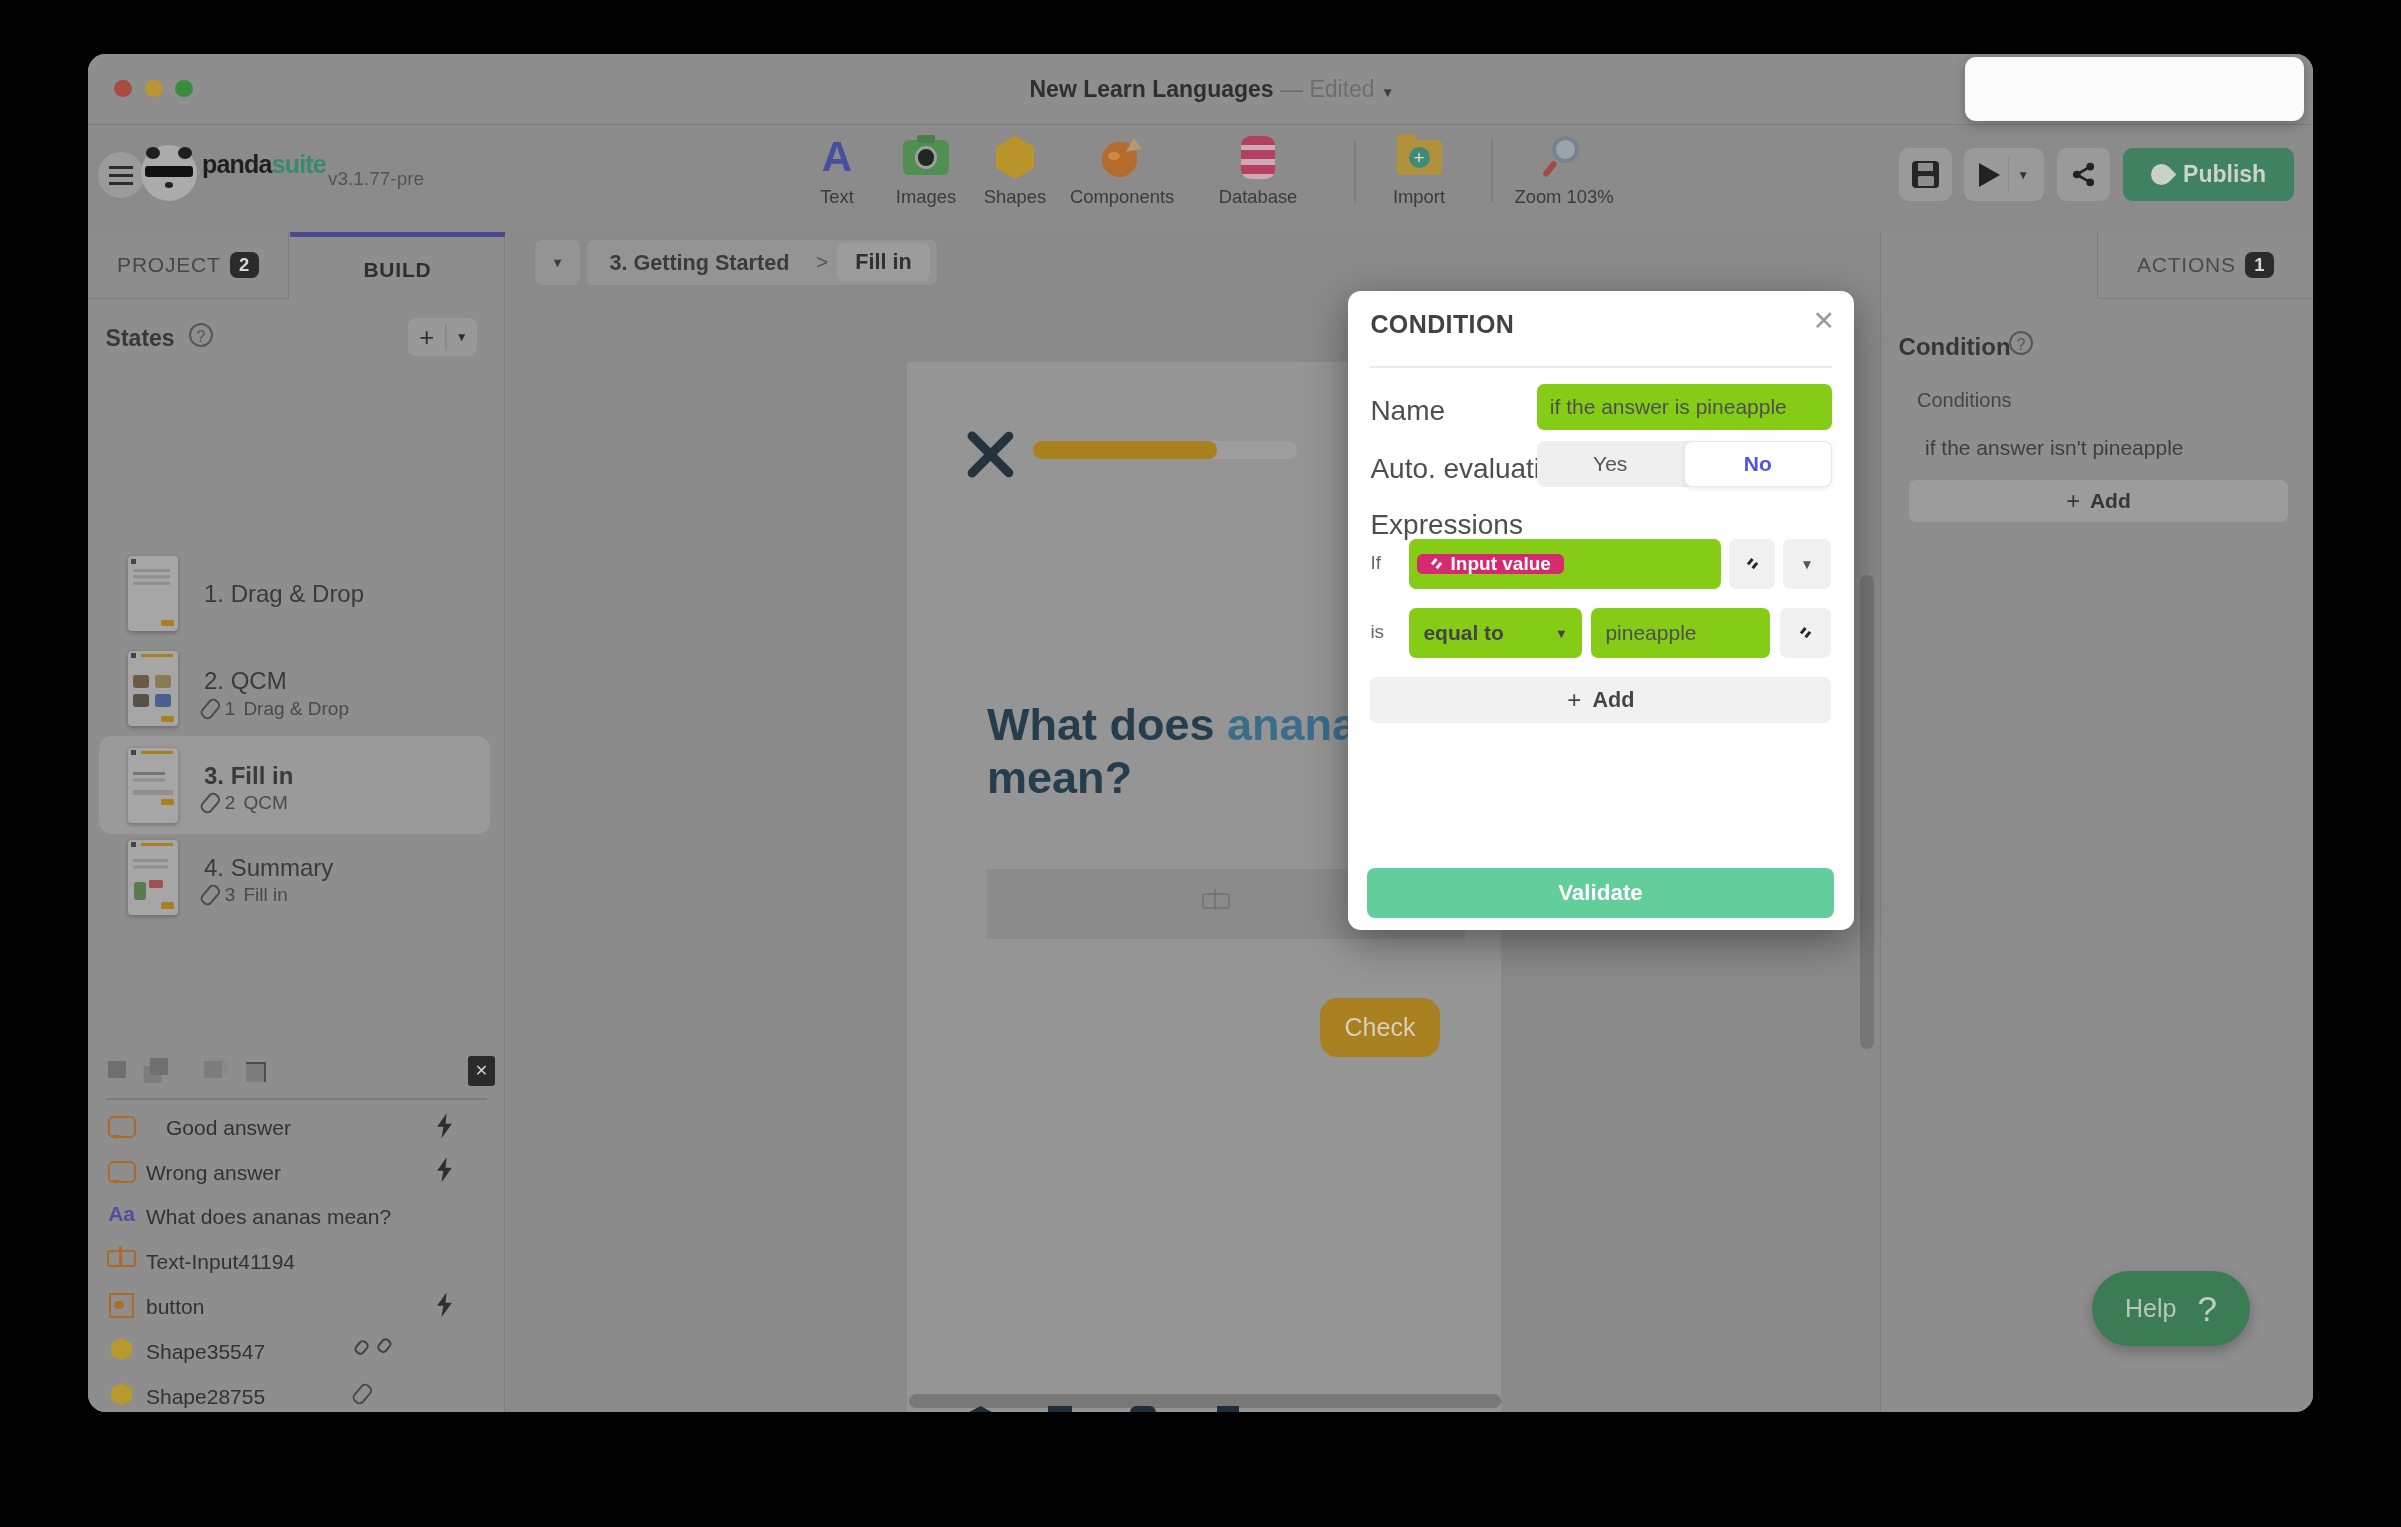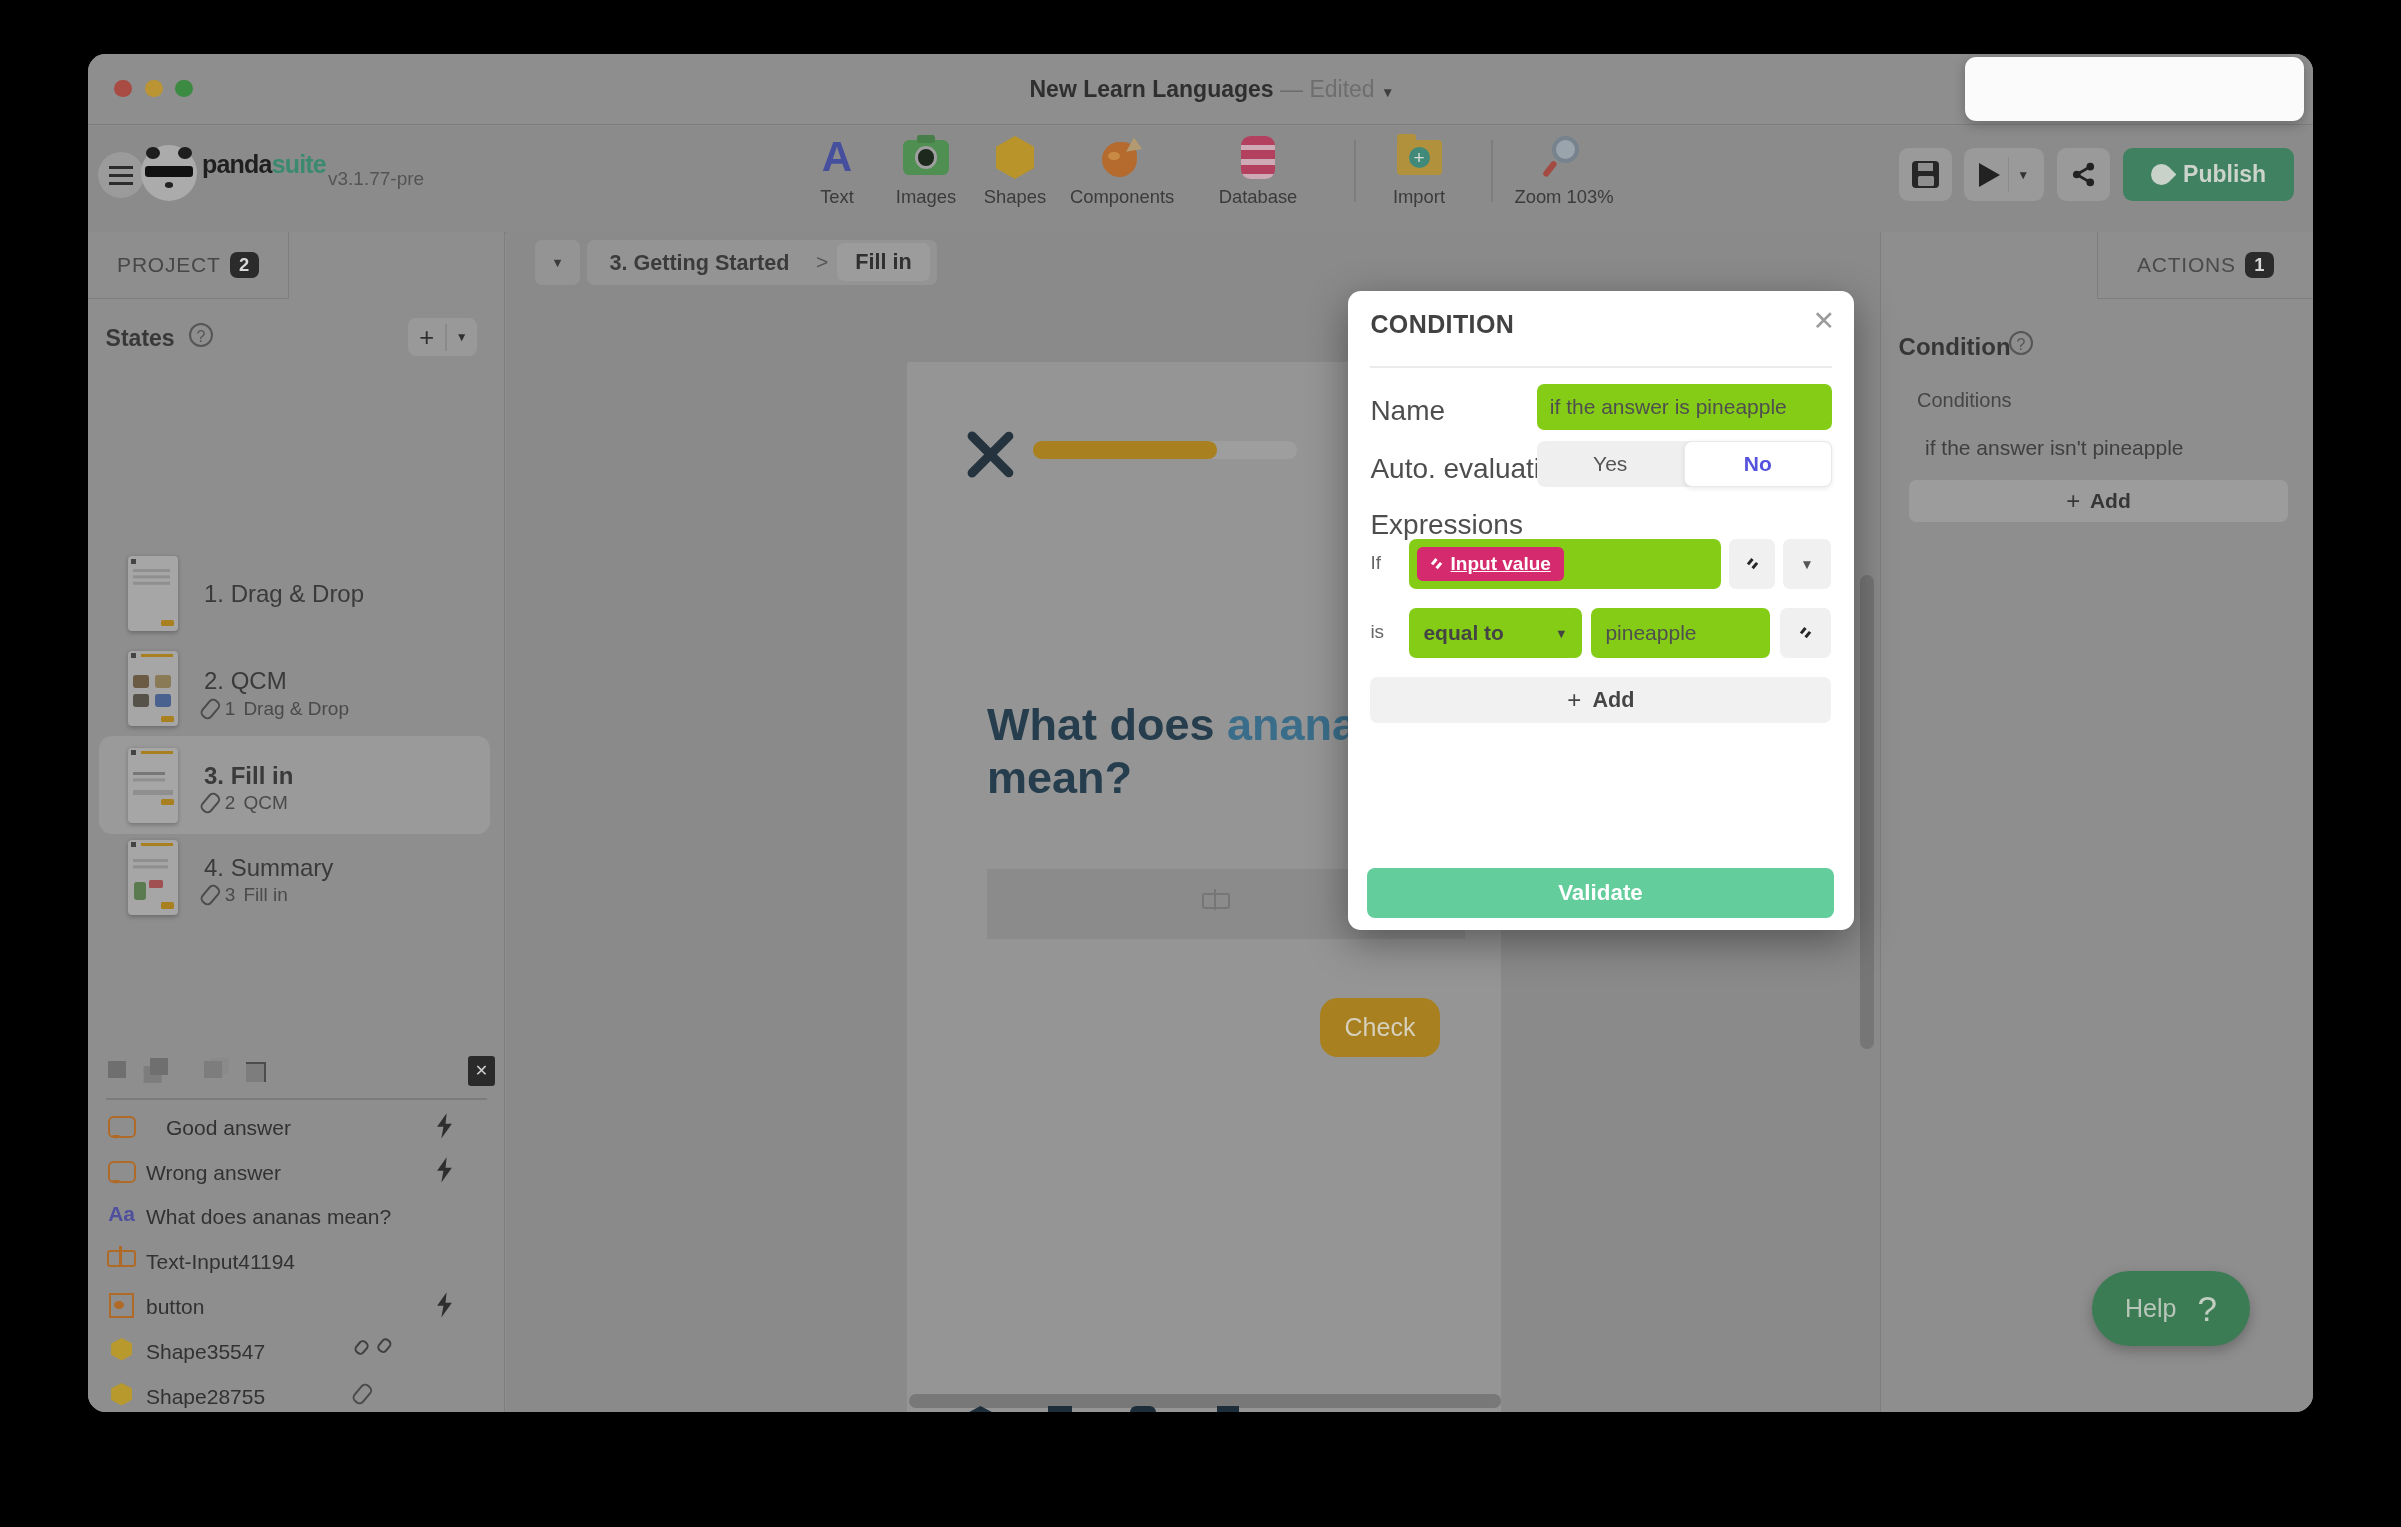--- a/index.html
+++ b/index.html
@@ -164,20 +164,23 @@
       <span style="display:inline-block;width:21px;height:21px;background:#c9d2c9;border-radius:50% 0 50% 50%;transform:rotate(45deg);"></span>
       <span style="color:#ccd4cb;font-size:23px;font-weight:bold;">Publish</span>
     </div>
   </div>
 
   <div class="sidebar">
     <div class="tab" style="left:0;width:200px;border-right:1.6px solid #7e7e7e;border-bottom:1.6px solid #7e7e7e;color:#474747;">
       <span>PROJECT</span>
       <span class="badge">2</span>
     </div>
+    <div class="tab" style="left:202px;width:215px;color:#2e2e2e;font-weight:bold;border-top:5.6px solid #4a4992;">
+      <span>BUILD</span>
+    </div>
 
     <div class="abs" style="left:17.6px;top:93px;font-size:23px;font-weight:bold;color:#383838;">States</div>
     <div class="abs" style="left:101px;top:91px;width:24px;height:24px;border:2.4px solid #565656;border-radius:50%;color:#565656;font-size:16px;text-align:center;line-height:24px;box-sizing:border-box;">?</div>
     <div class="abs seg" style="left:320px;top:86px;width:69px;height:38px;background:#999;border-radius:8px;">
       <span class="seg" style="width:37px;font-size:25.6px;color:#2f2f2f;">+</span>
       <span style="width:1.6px;height:27px;background:#8a8a8a;"></span>
       <span class="seg" style="width:30px;font-size:12px;color:#2f2f2f;">▼</span>
     </div>
 
     <div class="abs" style="left:11.2px;top:504px;width:391px;height:98px;background:#9a9a9a;border-radius:12.8px;"></div>
@@ -378,21 +381,21 @@
     <div class="m-label" style="top:162px;">Auto. evaluation</div>
     <div class="abs" style="left:189px;top:150px;width:295px;height:46px;background:#efefef;border-radius:8px;display:flex;">
       <span class="seg" style="flex:1;font-size:21px;color:#555;">Yes</span>
       <span class="seg" style="flex:1;font-size:21px;font-weight:bold;color:#5552dd;background:#fff;border:1.6px solid #e9e9e9;border-radius:8px;box-sizing:border-box;box-shadow:0 1.6px 4.8px rgba(0,0,0,.08);">No</span>
     </div>
 
     <div class="m-label" style="top:218px;">Expressions</div>
 
     <div class="m-label" style="top:261px;font-size:19px;color:#666;">If</div>
     <div class="m-input" style="left:61px;top:248px;width:312px;height:50px;padding-left:8px;box-sizing:border-box;">
-      <span class="seg" style="height:34px;background:#d62a6e;border-radius:5.6px;padding:0 12.8px;gap:8px;color:#fff;font-size:19px;font-weight:bold;text-decoration:underline;">
+      <span class="seg" style="height:20px;background:#d62a6e;border-radius:5.6px;padding:0 12.8px;gap:8px;color:#fff;font-size:19px;font-weight:bold;">
         <span class="plug" style="color:#fff;"><span style="display:flex;justify-content:center;">
               <span class="prong"></span>
               <span class="prong"></span>
             </span><span class="plugbody"></span><span class="plugtail"></span></span>
         <span>Input value</span>
       </span>
     </div>
     <div class="plugbtn" style="left:381px;top:248px;width:46px;height:50px;">
       <span class="plug" style="color:#262626;"><span style="display:flex;justify-content:center;">
             <span class="prong"></span>

